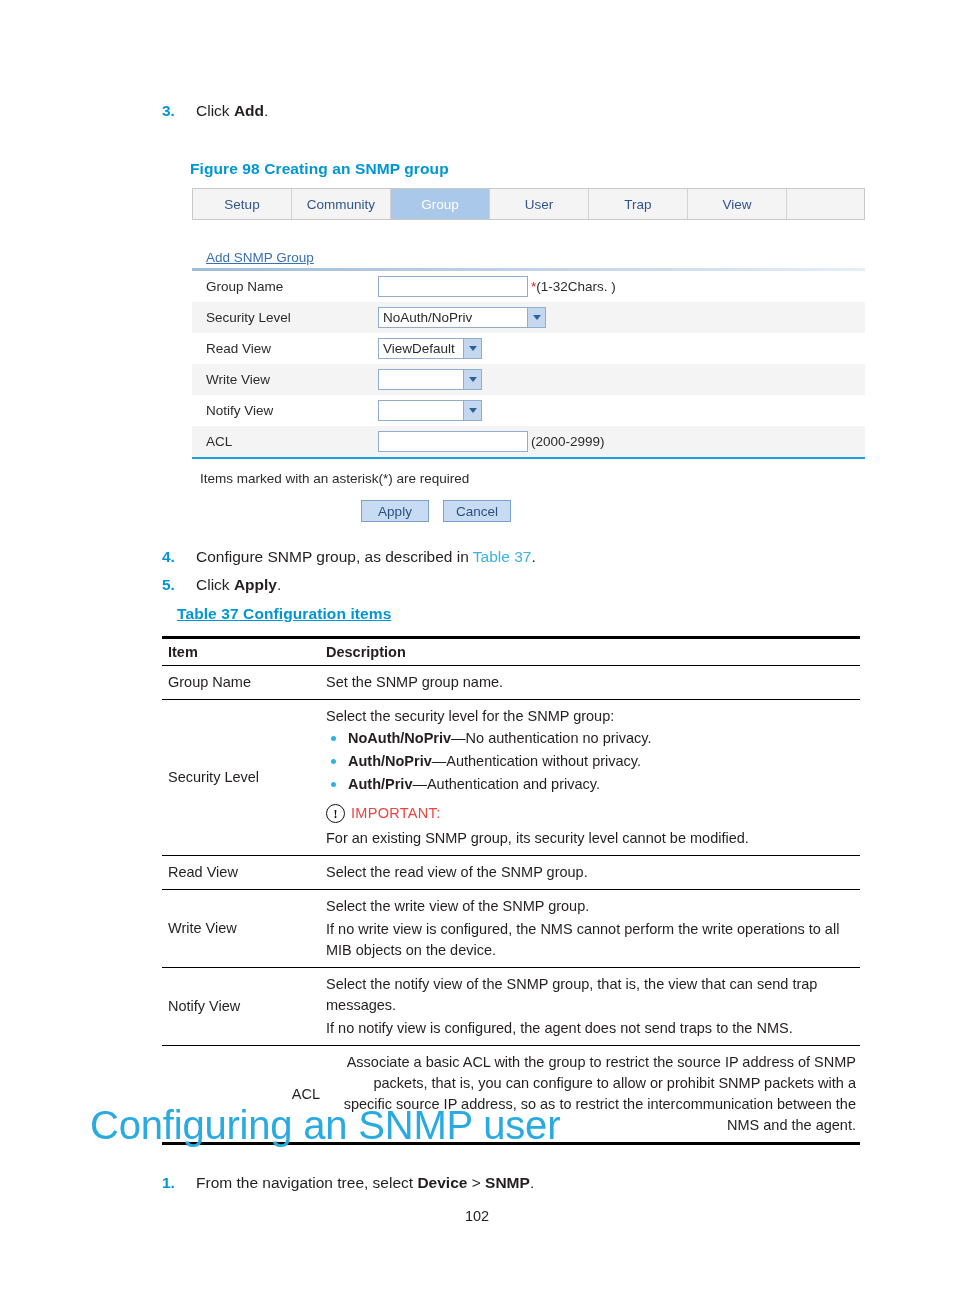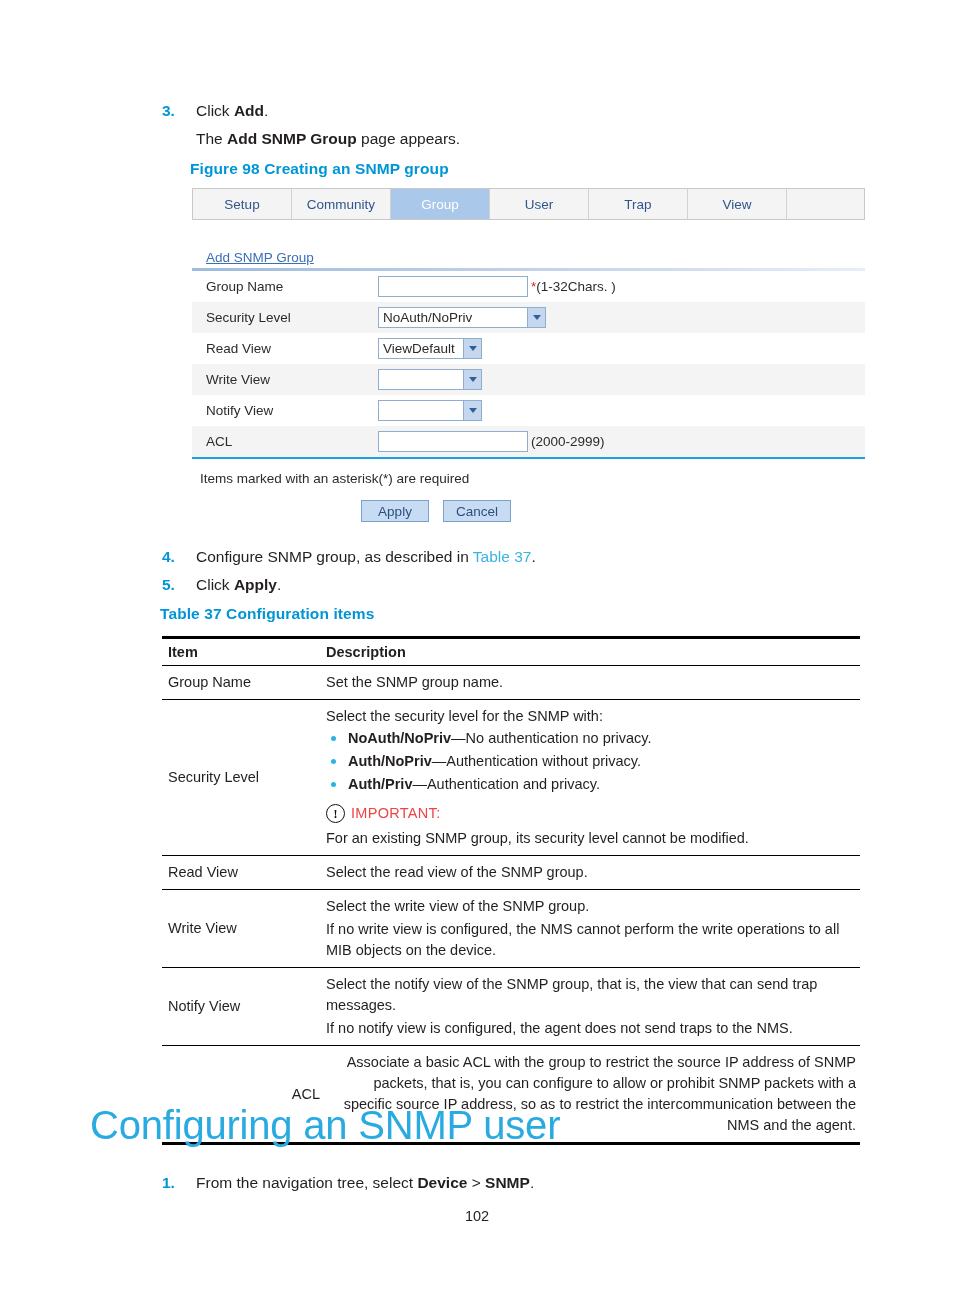--- a/index.html
+++ b/index.html
@@ -300,21 +300,20 @@
 </head>
 <body>
 
 <div class="page">
 
   <div class="step" style="left:162px; top:100px;">
     <span class="step-num">3.</span>
     <span class="step-body"><span>Click </span><span class="b">Add</span><span>.</span></span>
   </div>
 
-  <div class="sub-line" style="left:196px; top:128px;"><span>The </span><span class="b">Add SNMP Group</span><span> page appears.</span></div>
 
   <div class="caption" style="left:190px; top:160px;">Figure 98 Creating an SNMP group</div>
 
   <div class="figure">
 
     <div class="tabbar">
       <div class="tab">Setup</div>
       <div class="tab">Community</div>
       <div class="tab selected">Group</div>
       <div class="tab">User</div>
@@ -392,40 +391,40 @@
   <div class="step" style="left:162px; top:546px;">
     <span class="step-num">4.</span>
     <span class="step-body"><span>Configure SNMP group, as described in </span><span class="link">Table 37</span><span>.</span></span>
   </div>
 
   <div class="step" style="left:162px; top:574px;">
     <span class="step-num">5.</span>
     <span class="step-body"><span>Click </span><span class="b">Apply</span><span>.</span></span>
   </div>
 
-  <div class="caption" style="left:160px; top:605px;">Table 37 Configuration items</div>
+  <div class="caption" style="left:177px; top:605px;text-decoration:underline;">Table 37 Configuration items</div>
 
   <table class="tbl">
     <thead>
       <tr>
         <th class="c1">Item</th>
         <th class="c2">Description</th>
       </tr>
     </thead>
     <tbody>
 
       <tr>
         <td class="c1">Group Name</td>
         <td class="c2">Set the SNMP group name.</td>
       </tr>
 
       <tr>
         <td class="c1">Security Level</td>
         <td class="c2">
-          <p class="cell-p">Select the security level for the SNMP with:</p>
+          <p class="cell-p">Select the security level for the SNMP group:</p>
           <ul class="bullets">
             <li><span class="b">NoAuth/NoPriv</span><span>—No authentication no privacy.</span></li>
             <li><span class="b">Auth/NoPriv</span><span>—Authentication without privacy.</span></li>
             <li><span class="b">Auth/Priv</span><span>—Authentication and privacy.</span></li>
           </ul>
           <div class="imp-row">
             <span class="imp-icon">!</span>
             <span class="imp-label">IMPORTANT:</span>
           </div>
           <p class="cell-p">For an existing SNMP group, its security level cannot be modified.</p>

